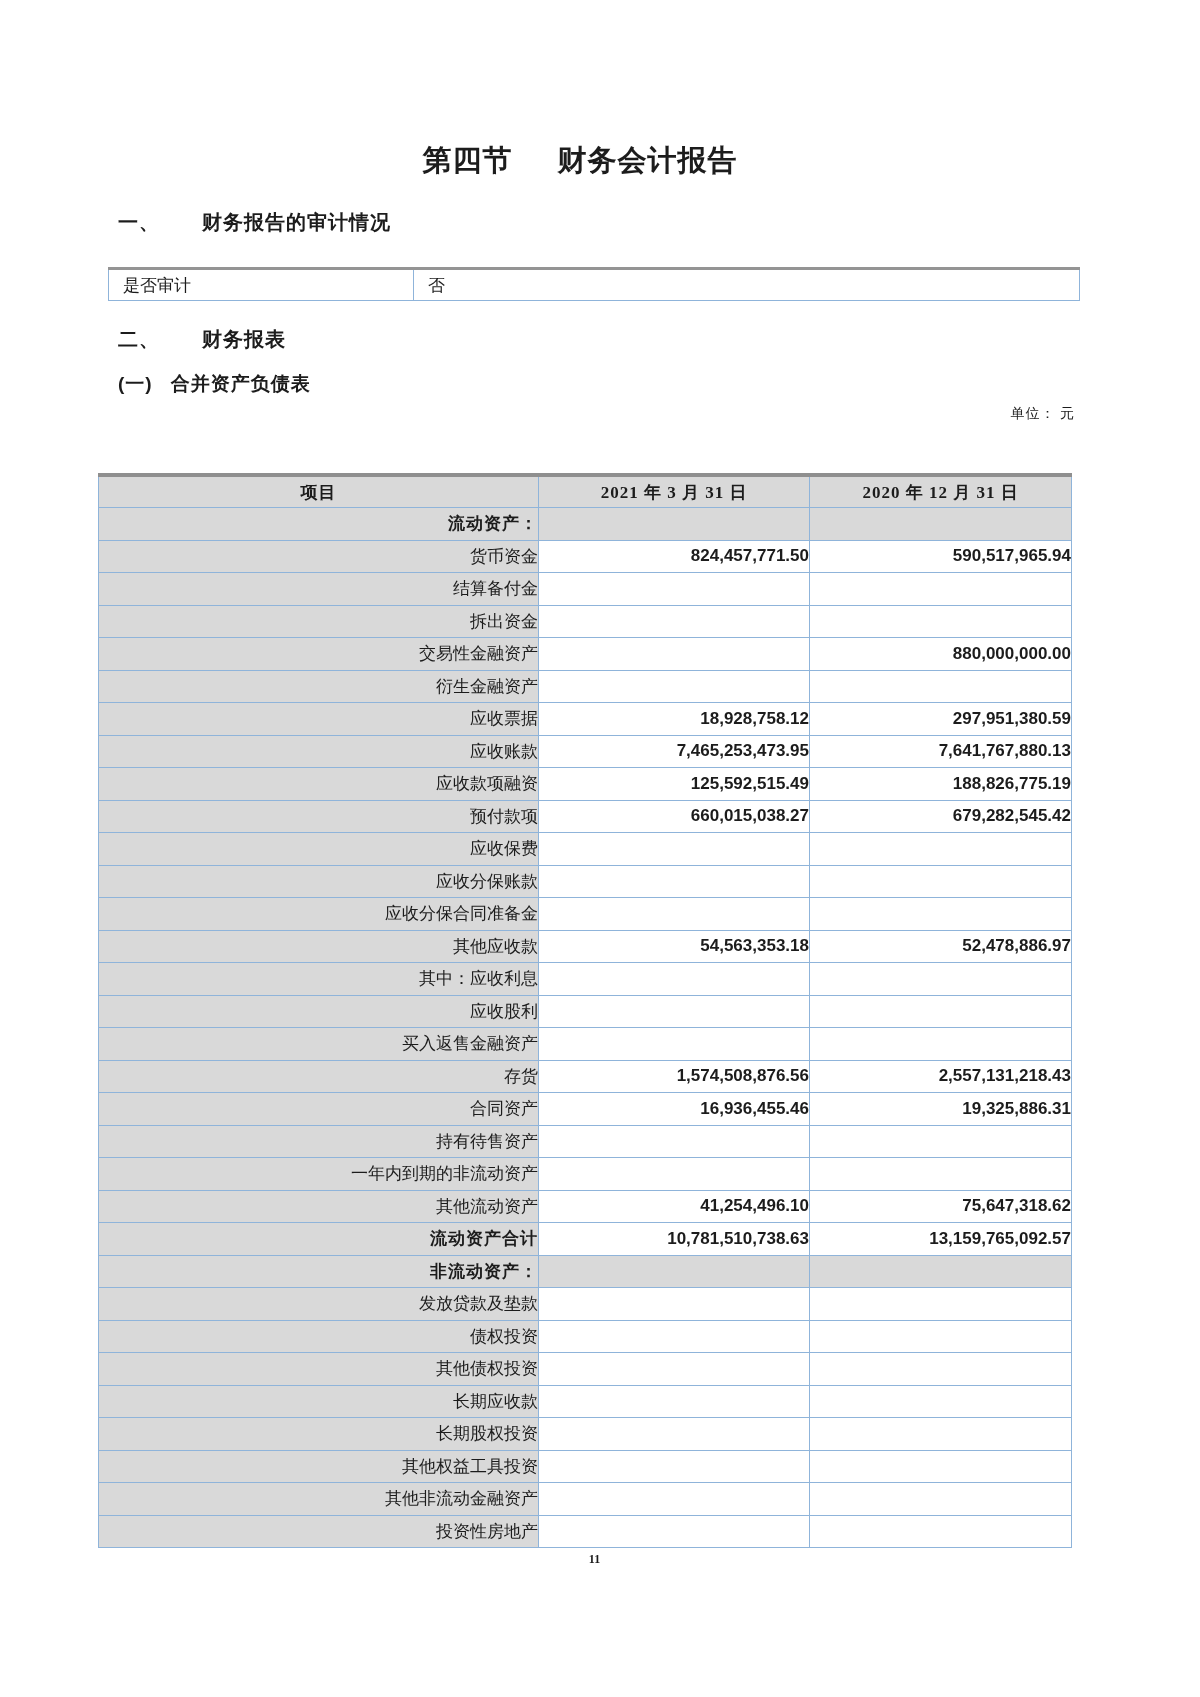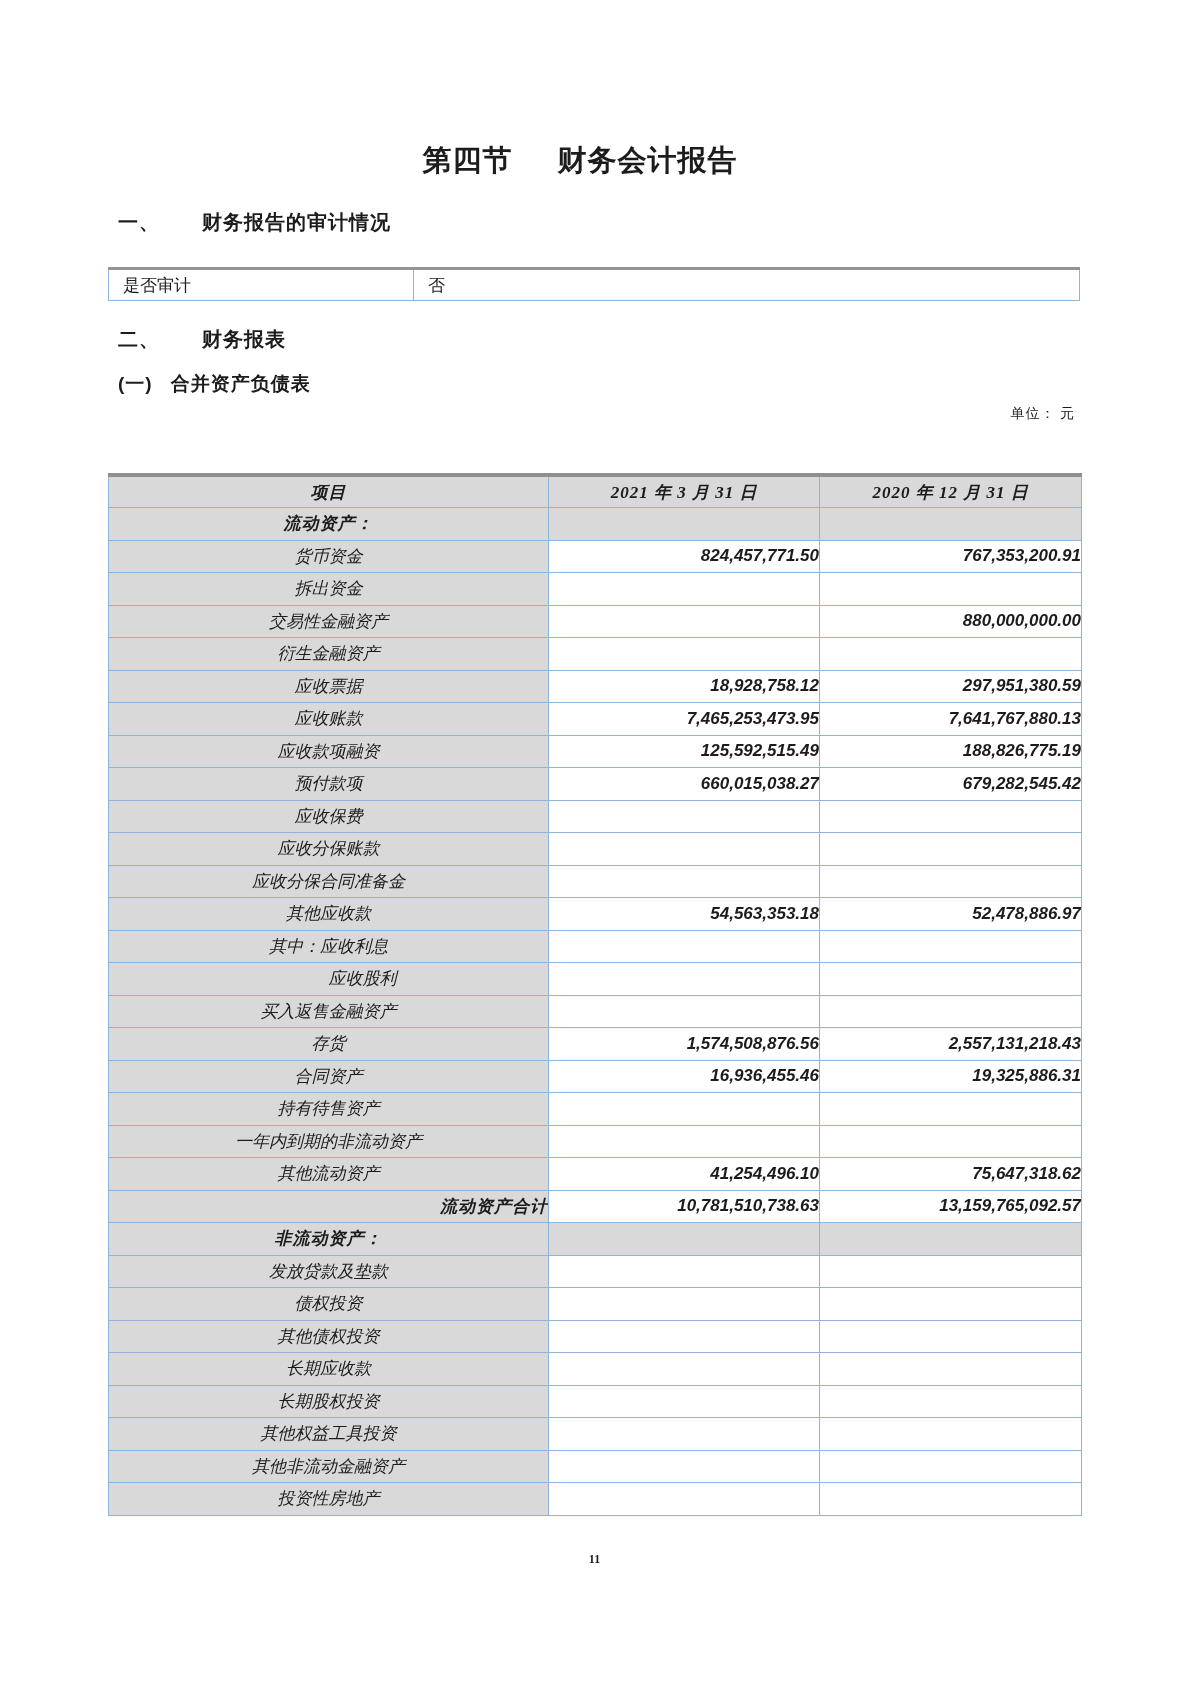--- a/index.html
+++ b/index.html
@@ -35,31 +35,30 @@
   .audit-table{
     position:absolute;top:267px;left:108px;width:972px;
     border-top:3px solid #949494;
     border-radius:6px;
   }
   .audit-table td{
     border:1px solid #8FB4DA;height:30px;font-size:17px;
     padding:0 0 0 14px;vertical-align:middle;background:#ffffff;
   }
   .main-table{
-    position:absolute;top:473px;left:108px;width:973px;
+    position:absolute;top:473px;left:98px;width:973px;
     border-top:4px solid #8f8f8f;
-    font-style:italic;
   }
   .main-table tr{height:32.5px;}
   .main-table th,.main-table td{
     border:1px solid #8FB4DA;vertical-align:middle;overflow:hidden;
     white-space:nowrap;font-size:17px;padding:0;
   }
   .main-table th{background:#D9D9D9;font-weight:600;text-align:center;letter-spacing:1px;}
-  .cell-label{background:#D9D9D9;text-align:center;padding-left:9px;}
+  .cell-label{background:#D9D9D9;text-align:right;padding-left:9px;}
   .cell-value{background:#ffffff;text-align:right;padding-right:11px;
     font-family:"Liberation Sans","DejaVu Sans",sans-serif;font-weight:bold;font-size:16px;}
   tr.row-section .cell-label{
     font-family:"Liberation Sans","DejaVu Sans",sans-serif;font-weight:bold;letter-spacing:1px;}
   tr.row-section .cell-value{background:#D9D9D9;}
   tr.row-total .cell-label{
     text-align:right;padding-left:12px;
     font-family:"Liberation Sans","DejaVu Sans",sans-serif;font-weight:bold;letter-spacing:1px;}
   tr.row-indent .cell-label{padding-left:68px;}
   .page-number{
@@ -125,21 +124,26 @@
     </thead>
     <tbody id="bs-body">
         <tr class="row-section">
           <td class="cell-label">流动资产：</td>
           <td class="cell-value"></td>
           <td class="cell-value"></td>
         </tr>
         <tr class="row-item">
           <td class="cell-label">货币资金</td>
           <td class="cell-value">824,457,771.50</td>
-          <td class="cell-value">767,353,200.91</td>
+          <td class="cell-value">590,517,965.94</td>
+        </tr>
+        <tr class="row-item">
+          <td class="cell-label">结算备付金</td>
+          <td class="cell-value"></td>
+          <td class="cell-value"></td>
         </tr>
         <tr class="row-item">
           <td class="cell-label">拆出资金</td>
           <td class="cell-value"></td>
           <td class="cell-value"></td>
         </tr>
         <tr class="row-item">
           <td class="cell-label">交易性金融资产</td>
           <td class="cell-value"></td>
           <td class="cell-value">880,000,000.00</td>

